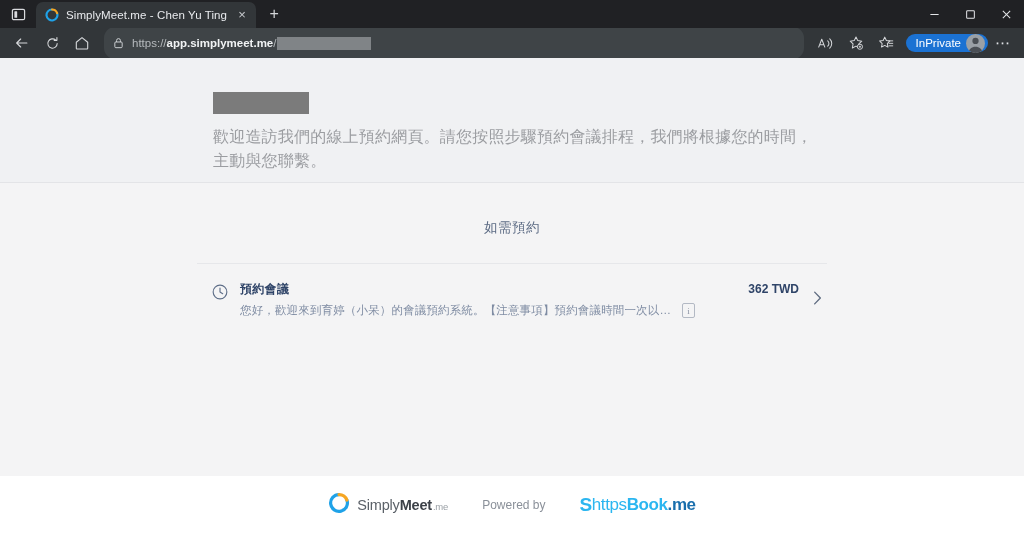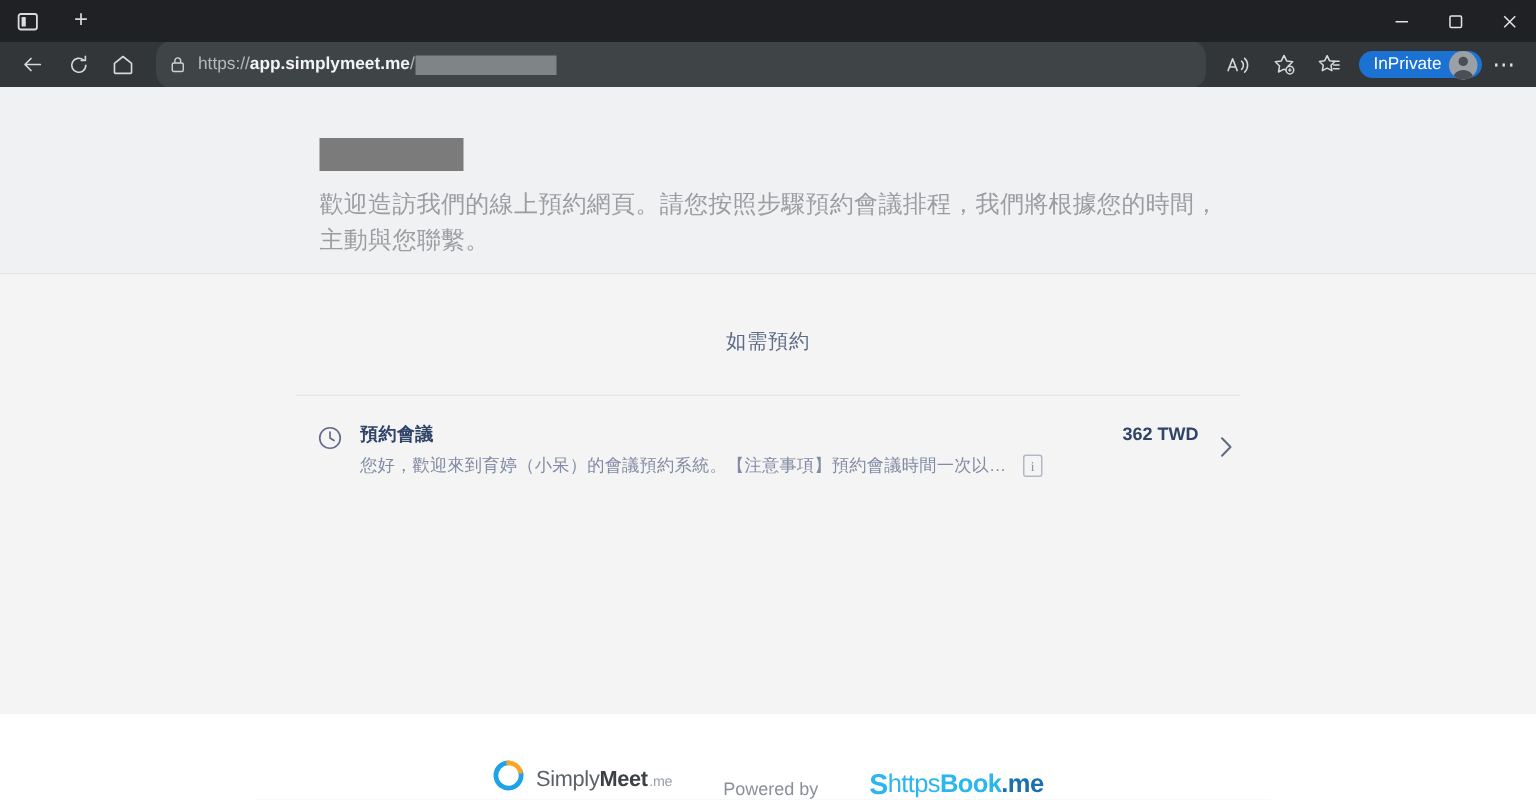--- a/index.html
+++ b/index.html
@@ -264,21 +264,21 @@
     color: #5e6b80;
     margin-top: 8px;
     display: flex;
   }
 
   
   .page-footer {
     background: #ffffff;
     flex: 0 0 57px;
     display: flex;
-    align-items: flex-end;
+    align-items: center;
     justify-content: center;
     gap: 34px;
   }
   .brand { display: flex; align-items: center; gap: 7px; }
   .brand-text {
     font-size: 14.5px;
     color: #5b6168;
     letter-spacing: -0.2px;
   }
   .brand-text b { color: #3c4148; font-weight: bold; }
@@ -306,20 +306,30 @@
 
   <div class="titlebar">
 
     <div class="tab-strip-icon">
       <svg width="15" height="15" viewBox="0 0 16 16" fill="none" aria-hidden="true">
         <rect x="1.5" y="2.5" width="13" height="11" rx="1.6" stroke="#d9dbde" stroke-width="1.3"></rect>
         <rect x="3.6" y="4.6" width="3" height="6.8" rx="0.6" fill="#d9dbde"></rect>
       </svg>
     </div>
 
+    <div class="tab">
+      <span class="tab-favicon">
+        <svg width="14" height="14" viewBox="0 0 20 20" aria-hidden="true">
+          <path d="M10 2.2a7.8 7.8 0 1 0 7.3 5.1" stroke="#1fa2e8" stroke-width="3.1" fill="none" stroke-linecap="round"></path>
+          <path d="M17.3 7.3A7.8 7.8 0 0 0 10 2.2" stroke="#f6a623" stroke-width="3.1" fill="none" stroke-linecap="round"></path>
+        </svg>
+      </span>
+      <span class="tab-title">SimplyMeet.me - Chen Yu Ting</span>
+      <span class="tab-close">×</span>
+    </div>
 
     <div class="new-tab">+</div>
 
     <div class="win-controls">
       <div class="win-btn">
         <svg width="11" height="11" viewBox="0 0 12 12" aria-hidden="true">
             <path d="M1.5 6h9" stroke="#e3e5e8" stroke-width="1.1"></path>
           </svg>
       </div>
       <div class="win-btn">

